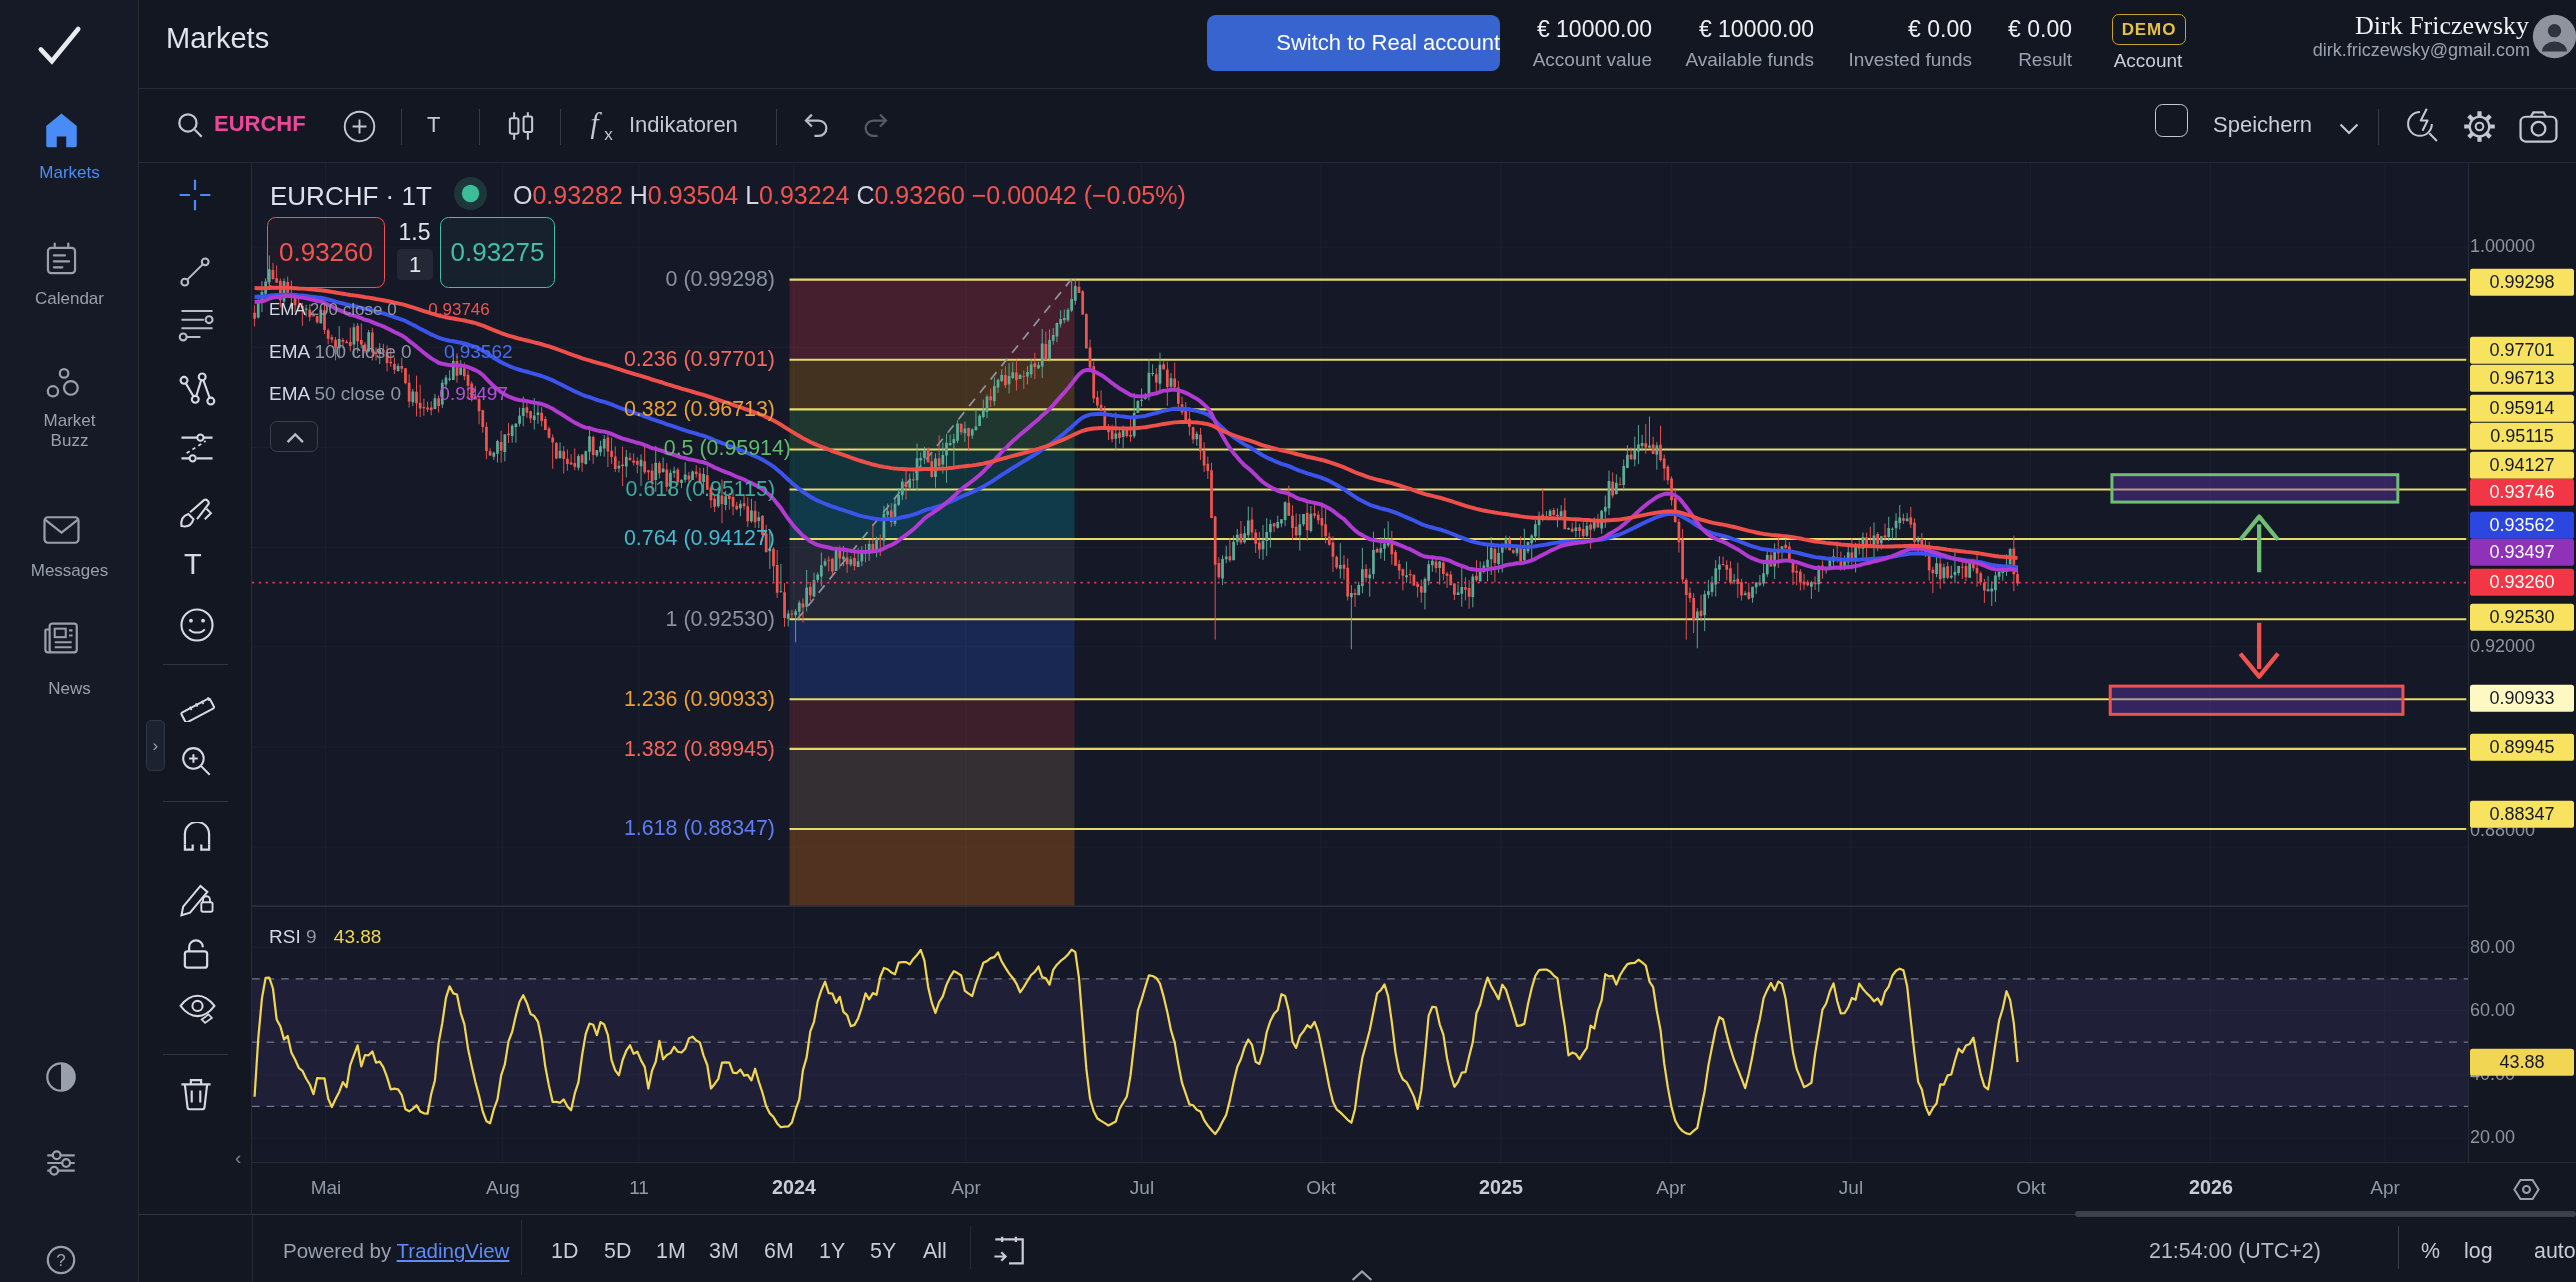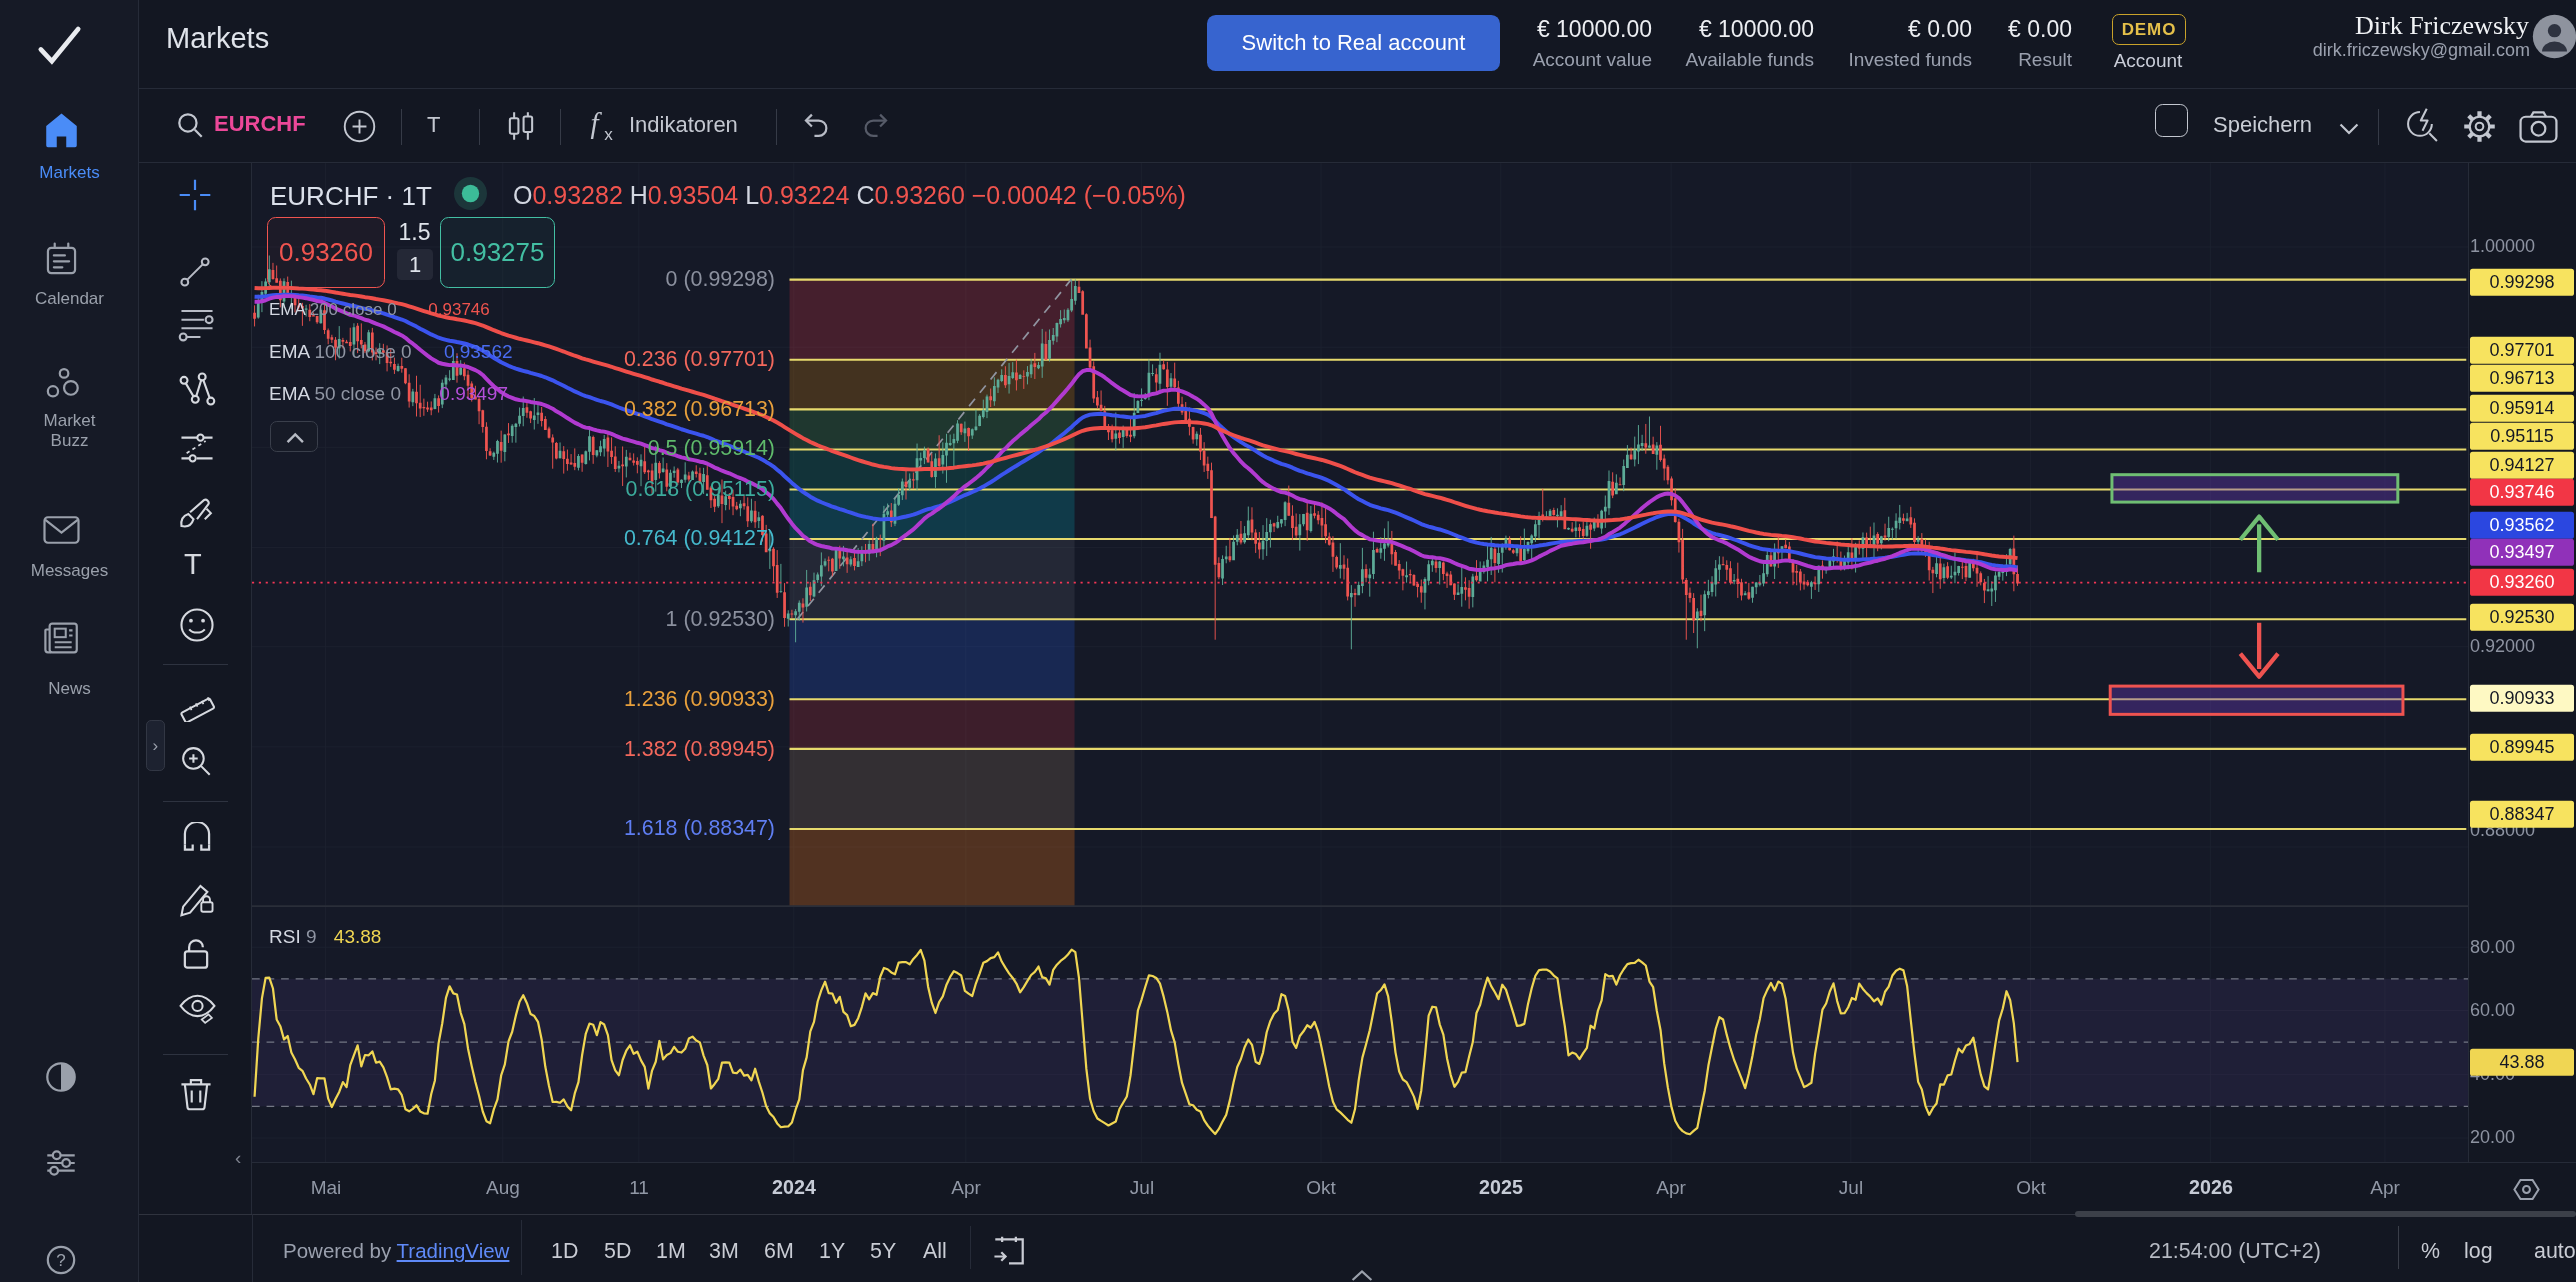--- a/index.html
+++ b/index.html
@@ -64,21 +64,21 @@
       <circle cx="13" cy="30" r="4.5" fill="#161a26" stroke="#9aa0ab" stroke-width="2.6"></circle>
     </svg>
  <svg class="abs" style="left:44px;top:1243px" width="34" height="34" viewBox="0 0 40 40">
       <circle cx="20" cy="20" r="15.5" stroke="#9aa0ab" stroke-width="2.6" fill="none"></circle>
       <text x="20" y="27" font-size="20" fill="#9aa0ab" text-anchor="middle" font-family="Liberation Sans">?</text>
     </svg>
 </div>
 
 <div id="header">
  <div class="abs" style="left:27px;top:22px;font-size:29px;color:#dfe3ea">Markets</div>
- <div class="abs" style="left:1068px;top:14.5px;width:293px;height:56px;background:#3764cf;border-radius:8.6px;color:#fff;font-size:22px;text-align:center;line-height:56px">Switch to Real account</div>
+ <div class="abs" style="left:1068px;top:14.5px;width:293px;height:56px;background:#3764cf;border-radius:8.6px;color:#fff;font-size:22px;text-align:right;line-height:56px">Switch to Real account</div>
  <div class="hv" style="right:924px;top:16.3px">€ 10000.00</div>
  <div class="hl" style="right:924px;top:49px">Account value</div>
  <div class="hv" style="right:762px;top:16.3px">€ 10000.00</div>
  <div class="hl" style="right:762px;top:49px">Available funds</div>
  <div class="hv" style="right:604px;top:16.3px">€ 0.00</div>
  <div class="hl" style="right:604px;top:49px">Invested funds</div>
  <div class="hv" style="right:504px;top:16.3px">€ 0.00</div>
  <div class="hl" style="right:504px;top:49px">Result</div>
  <div class="abs" style="left:1973px;top:13.7px;width:74px;height:31px;border:1.7px solid #c9a22a;border-radius:6.8px;color:#e5c04a;font-size:17px;font-weight:bold;text-align:center;line-height:29px;letter-spacing:0.9px">DEMO</div>
  <div class="abs" style="left:1968px;top:50px;width:82px;text-align:center;font-size:19px;color:#c9cdd8">Account</div>
@@ -271,21 +271,21 @@
 <div class="abs" style="left:269px;top:341px;font-size:19px;white-space:nowrap"><span style="color:#d4d8e2">EMA</span> <span style="color:#8f95a3">100 close 0</span> <span style="color:#4a6cf0;margin-left:27px">0.93562</span></div>
 <div class="abs" style="left:269px;top:383px;font-size:19px;white-space:nowrap"><span style="color:#d4d8e2">EMA</span> <span style="color:#8f95a3">50 close 0</span> <span style="color:#b44fd8;margin-left:33px">0.93497</span></div>
 <div class="abs" style="left:270px;top:421px;width:48px;height:31px;border:0.9px solid #3a3f4b;border-radius:6.8px;background:#171b27">
     <svg style="position:absolute;left:13.7px;top:8.6px" width="20.5" height="13.7" viewBox="0 0 24 16">
       <path d="M3 13l9-9 9 9" stroke="#b7bbc4" stroke-width="2.8" fill="none"></path>
     </svg>
   </div>
 <div class="fiblab" style="left:775px;top:279px;color:#8b909e">0 (0.99298)</div>
 <div class="fiblab" style="left:775px;top:359px;color:#f3685c">0.236 (0.97701)</div>
 <div class="fiblab" style="left:775px;top:409px;color:#e8a03c">0.382 (0.96713)</div>
-<div class="fiblab" style="left:775px;top:448px;color:#5fba6b">0.5 (0.95914)</div>
+<div class="fiblab" style="left:791px;top:448px;color:#5fba6b">0.5 (0.95914)</div>
 <div class="fiblab" style="left:775px;top:489px;color:#3cab9c">0.618 (0.95115)</div>
 <div class="fiblab" style="left:775px;top:538px;color:#45b9cd">0.764 (0.94127)</div>
 <div class="fiblab" style="left:775px;top:619px;color:#8b909e">1 (0.92530)</div>
 <div class="fiblab" style="left:775px;top:699px;color:#e8a03c">1.236 (0.90933)</div>
 <div class="fiblab" style="left:775px;top:749px;color:#f3685c">1.382 (0.89945)</div>
 <div class="fiblab" style="left:775px;top:828px;color:#5f7ef2">1.618 (0.88347)</div>
 <div class="abs" style="left:269px;top:926px;font-size:19px;white-space:nowrap"><span style="color:#d4d8e2">RSI</span> <span style="color:#8f95a3">9</span> <span style="color:#f0d653;margin-left:12px">43.88</span></div>
 
 <div class="abs" style="left:2468px;top:163px;width:108px;height:1000px;background:#131722;border-left:0.9px solid #262b38"></div>
 <div class="axgray" style="top:246px">1.00000</div>

